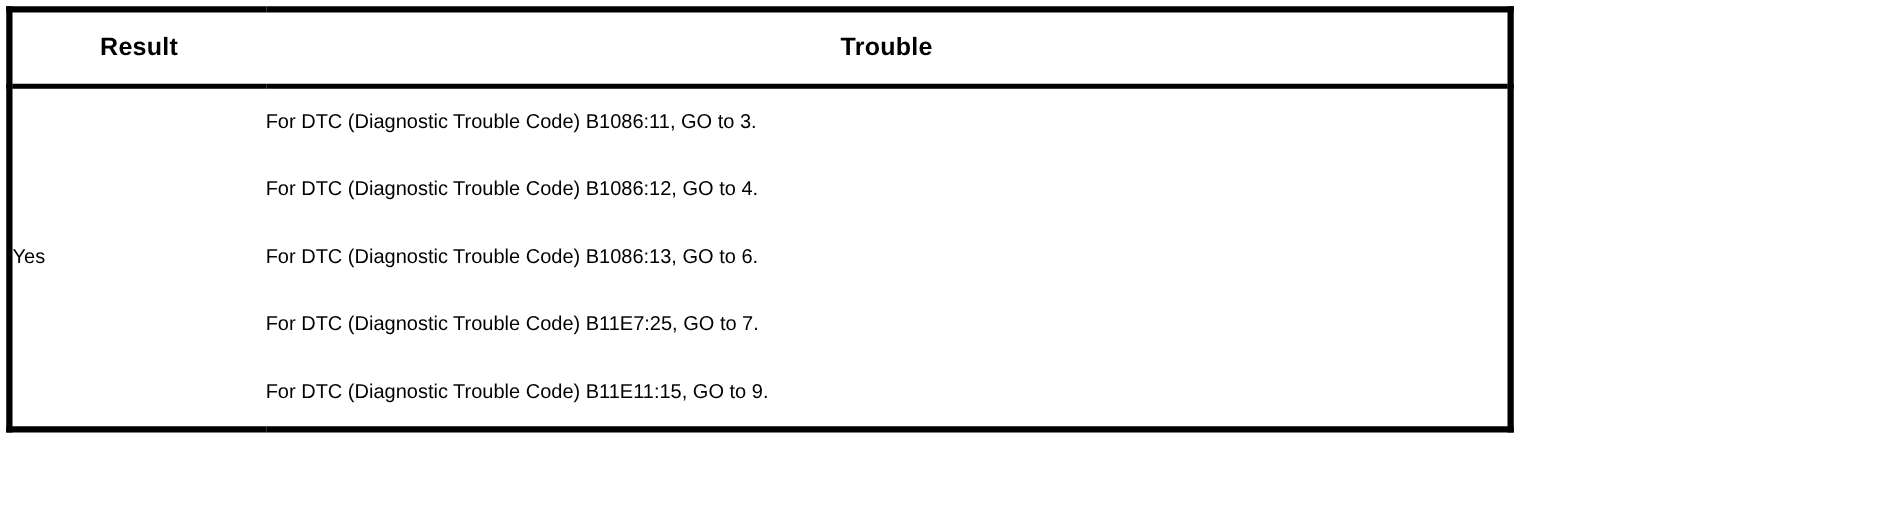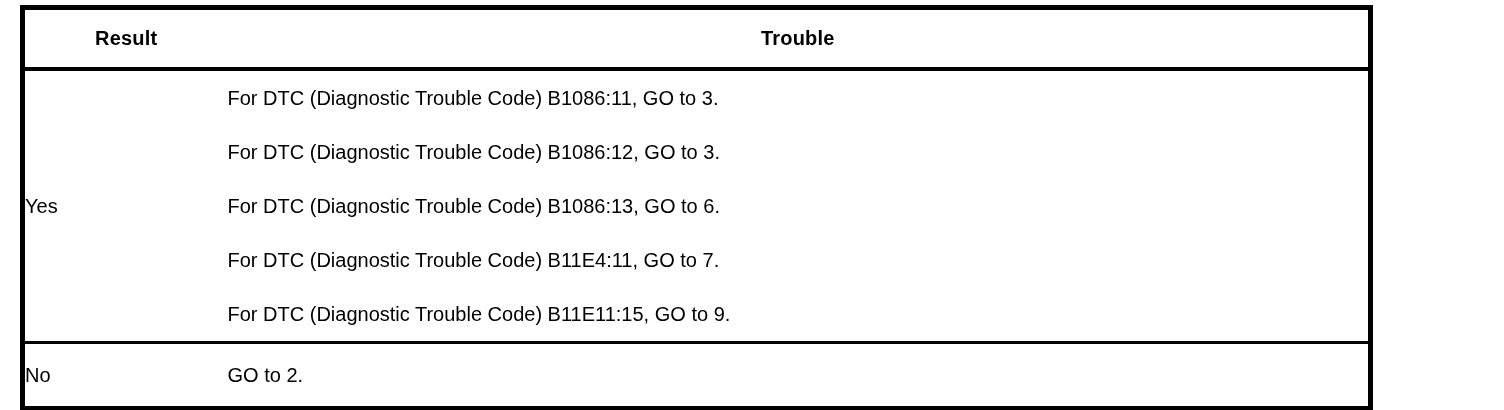--- a/index.html
+++ b/index.html
@@ -20,23 +20,23 @@
   .page {
     position: relative;
     width: 1504px;
     height: 410px;
     background: #ffffff;
   }
 
   
   .diag-table {
     position: absolute;
-    left: 20px;
+    left: 5px;
     top: 5px;
-    width: 1353px;    
+    width: 1206px;    
     border-collapse: collapse;
     table-layout: fixed;
     background: #ffffff;
     border: 5px solid #000000;
   }
 
   .diag-table col.col-result { width: 205px; }
   .diag-table col.col-action { width: auto; }
 
   .diag-table th,
@@ -66,39 +66,39 @@
 
   .header-row th {
     height: 57px;
     text-align: center;
     font-weight: bold;
     font-size: 20px;
     letter-spacing: 0.2px;
   }
 
   .result-label {
-    font-size: 20px;
+    font-size: 16px;
     font-weight: normal;
     text-align: left;
     padding-left: 17px;
   }
 
   .row-yes .cell-result {
     height: 270px;
   }
 
   .row-no .cell-result,
   .row-no .cell-action {
     height: 62px;
   }
 
   .action-cell {
     padding-left: 17px;
     padding-right: 12px;
-    font-size: 20px;
+    font-size: 16px;
     line-height: 1;
   }
 
   .action-list {
     list-style: none;
     margin: 0;
     padding: 0;
   }
 
   .action-list li {
@@ -129,31 +129,25 @@
       </tr>
     </thead>
 
     <tbody>
 
       <tr class="row-yes">
         <td class="cell-result result-label">Yes</td>
         <td class="cell-action action-cell">
           <ul class="action-list">
             <li>For DTC (Diagnostic Trouble Code) B1086:11, GO to 3.</li>
-            <li>For DTC (Diagnostic Trouble Code) B1086:12, GO to 3.</li>
+            <li>For DTC (Diagnostic Trouble Code) B1086:12, GO to 4.</li>
             <li>For DTC (Diagnostic Trouble Code) B1086:13, GO to 6.</li>
-            <li>For DTC (Diagnostic Trouble Code) B11E4:11, GO to 7.</li>
+            <li>For DTC (Diagnostic Trouble Code) B11E7:25, GO to 7.</li>
             <li>For DTC (Diagnostic Trouble Code) B11E11:15, GO to 9.</li>
           </ul>
         </td>
       </tr>
 
-      <tr class="row-no">
-        <td class="cell-result result-label">No</td>
-        <td class="cell-action action-cell">
-          <span class="action-single">GO to 2.</span>
-        </td>
-      </tr>
 
     </tbody>
   </table>
 
 </div>
 
 </body></html>

